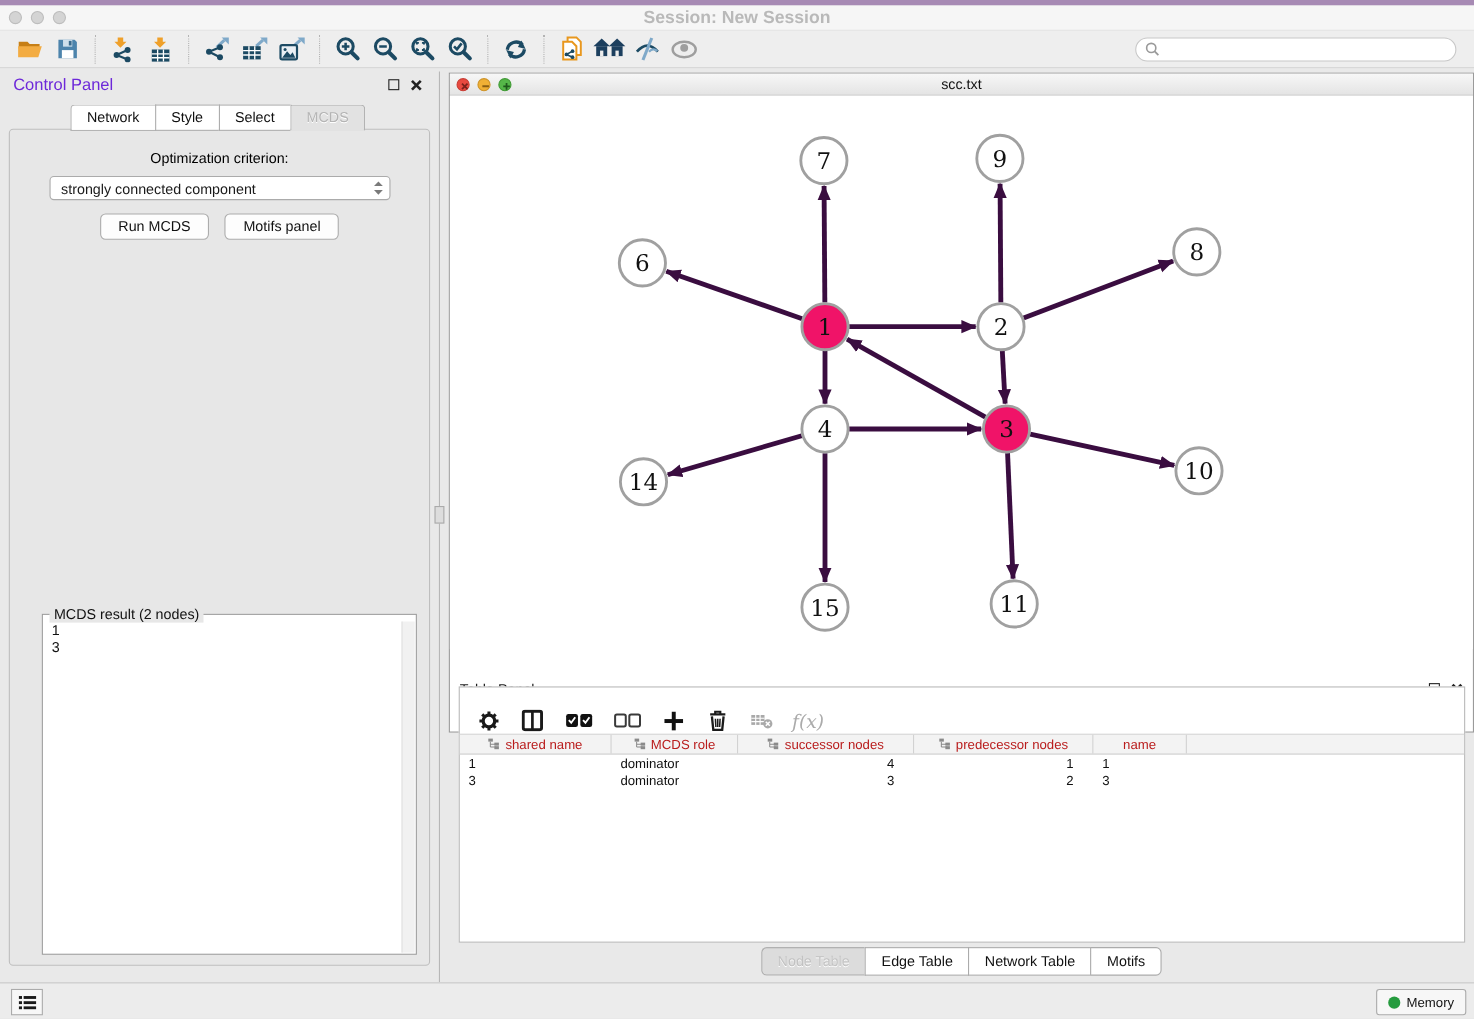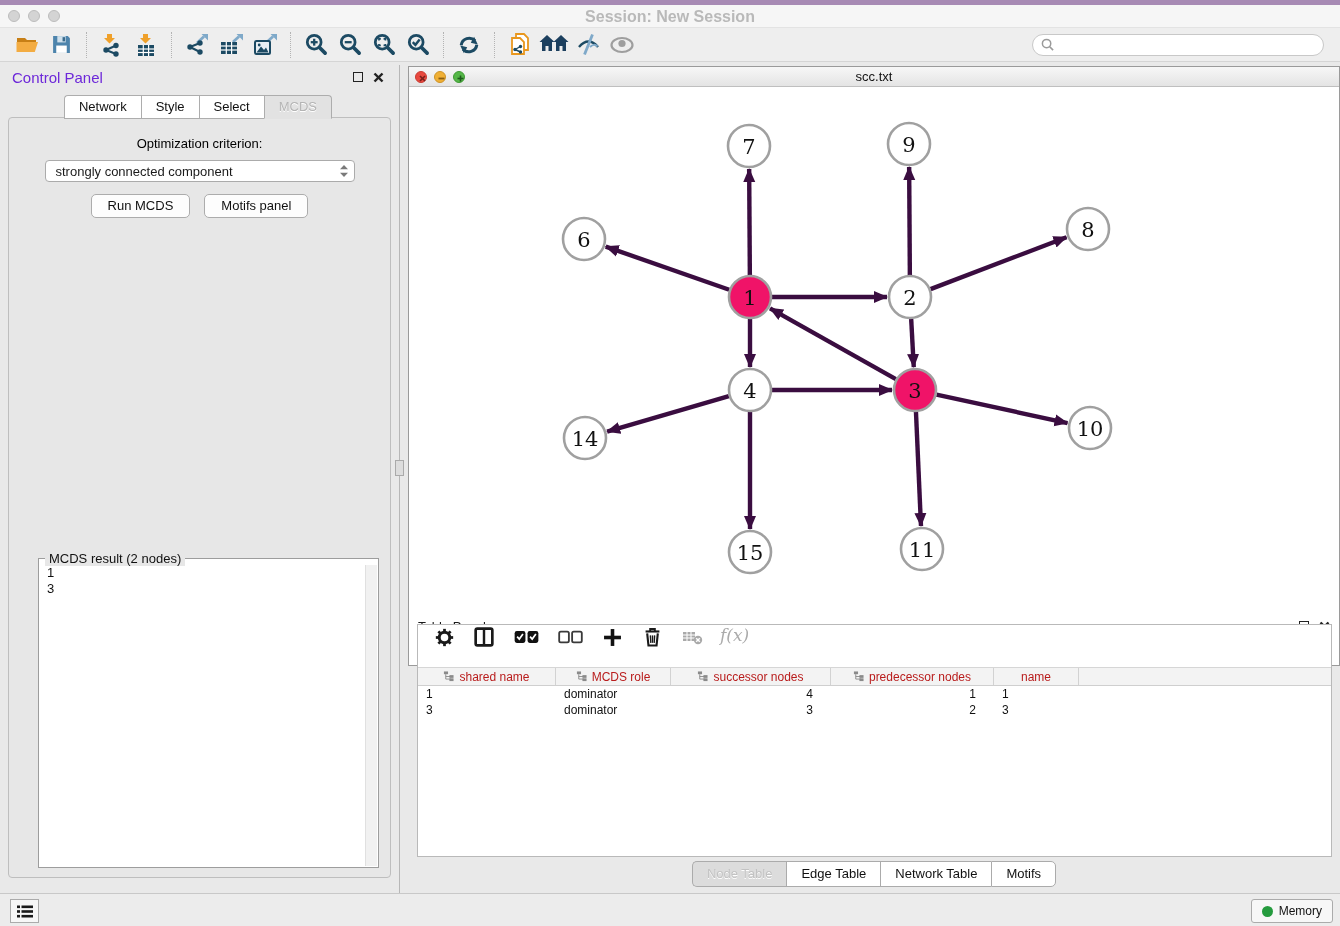--- a/index.html
+++ b/index.html
@@ -53,21 +53,21 @@
   .net-titlebar { height:20px; background:linear-gradient(#F7F7F7,#E4E4E4); border-bottom:1px solid #BFBFBF; position:relative; }
   .net-titlebar .title { position:absolute; left:0; right:0; top:2px; text-align:center; font-size:13px; color:#111; }
   .net-tl { position:absolute; left:6px; top:4px; display:flex; gap:7px; }
   .net-canvas { position:relative; width:100%; height:503px; background:#fff; }
   .h-grip { position:absolute; left:860px; bottom:-5px; width:14px; height:5px; background:#D8D8D8; border:1px solid #B5B5B5; }
 
   
   .table-panel { position:absolute; left:408px; top:596px; right:0; bottom:33px; }
   .tp-header { height:24px; display:flex; align-items:center; padding:0 10px;margin-top:18px; }
   .tp-box { position:absolute; left:9px; right:8px; top:28px; bottom:36px; background:#fff; border:1px solid #B9B9B9; }
-  .tp-toolbar { height:42px; display:flex; align-items:flex-start; gap:16px; padding:0 14px; }
+  .tp-toolbar { height:42px; display:flex; align-items:flex-end; gap:16px; padding:0 14px; }
   .tp-ic { display:flex; align-items:center; justify-content:center; width:24px; height:24px; }
   .fx-label { font-family:"DejaVu Serif", serif; font-style:italic; font-size:17px; color:#ABABAB; }
   .tbl-head { display:flex; border-top:1px solid #D6D6D6; border-bottom:1px solid #CFCFCF; background:#F3F3F3; height:19px; }
   .tbl-head .hcell { display:flex; align-items:center; justify-content:center; gap:5px; font-size:12px; color:#b91c1c; border-right:1px solid #D2D2D2; }
   .tbl-row { display:flex; height:16px; font-size:12px; color:#111; }
   .tbl-row .cell { padding:1px 8px 0; overflow:hidden; white-space:nowrap; }
   .cell.right { text-align:right; padding-right:18px; }
   .tp-tabs { position:absolute; left:0; right:0; bottom:6px; display:flex; justify-content:center; }
   .bt-tab { padding:4px 14px 5px; background:#fff; border:1px solid #ABABAB; border-right:none; font-size:13px; color:#111; }
   .bt-tab:first-child { border-radius:5px 0 0 5px; }

